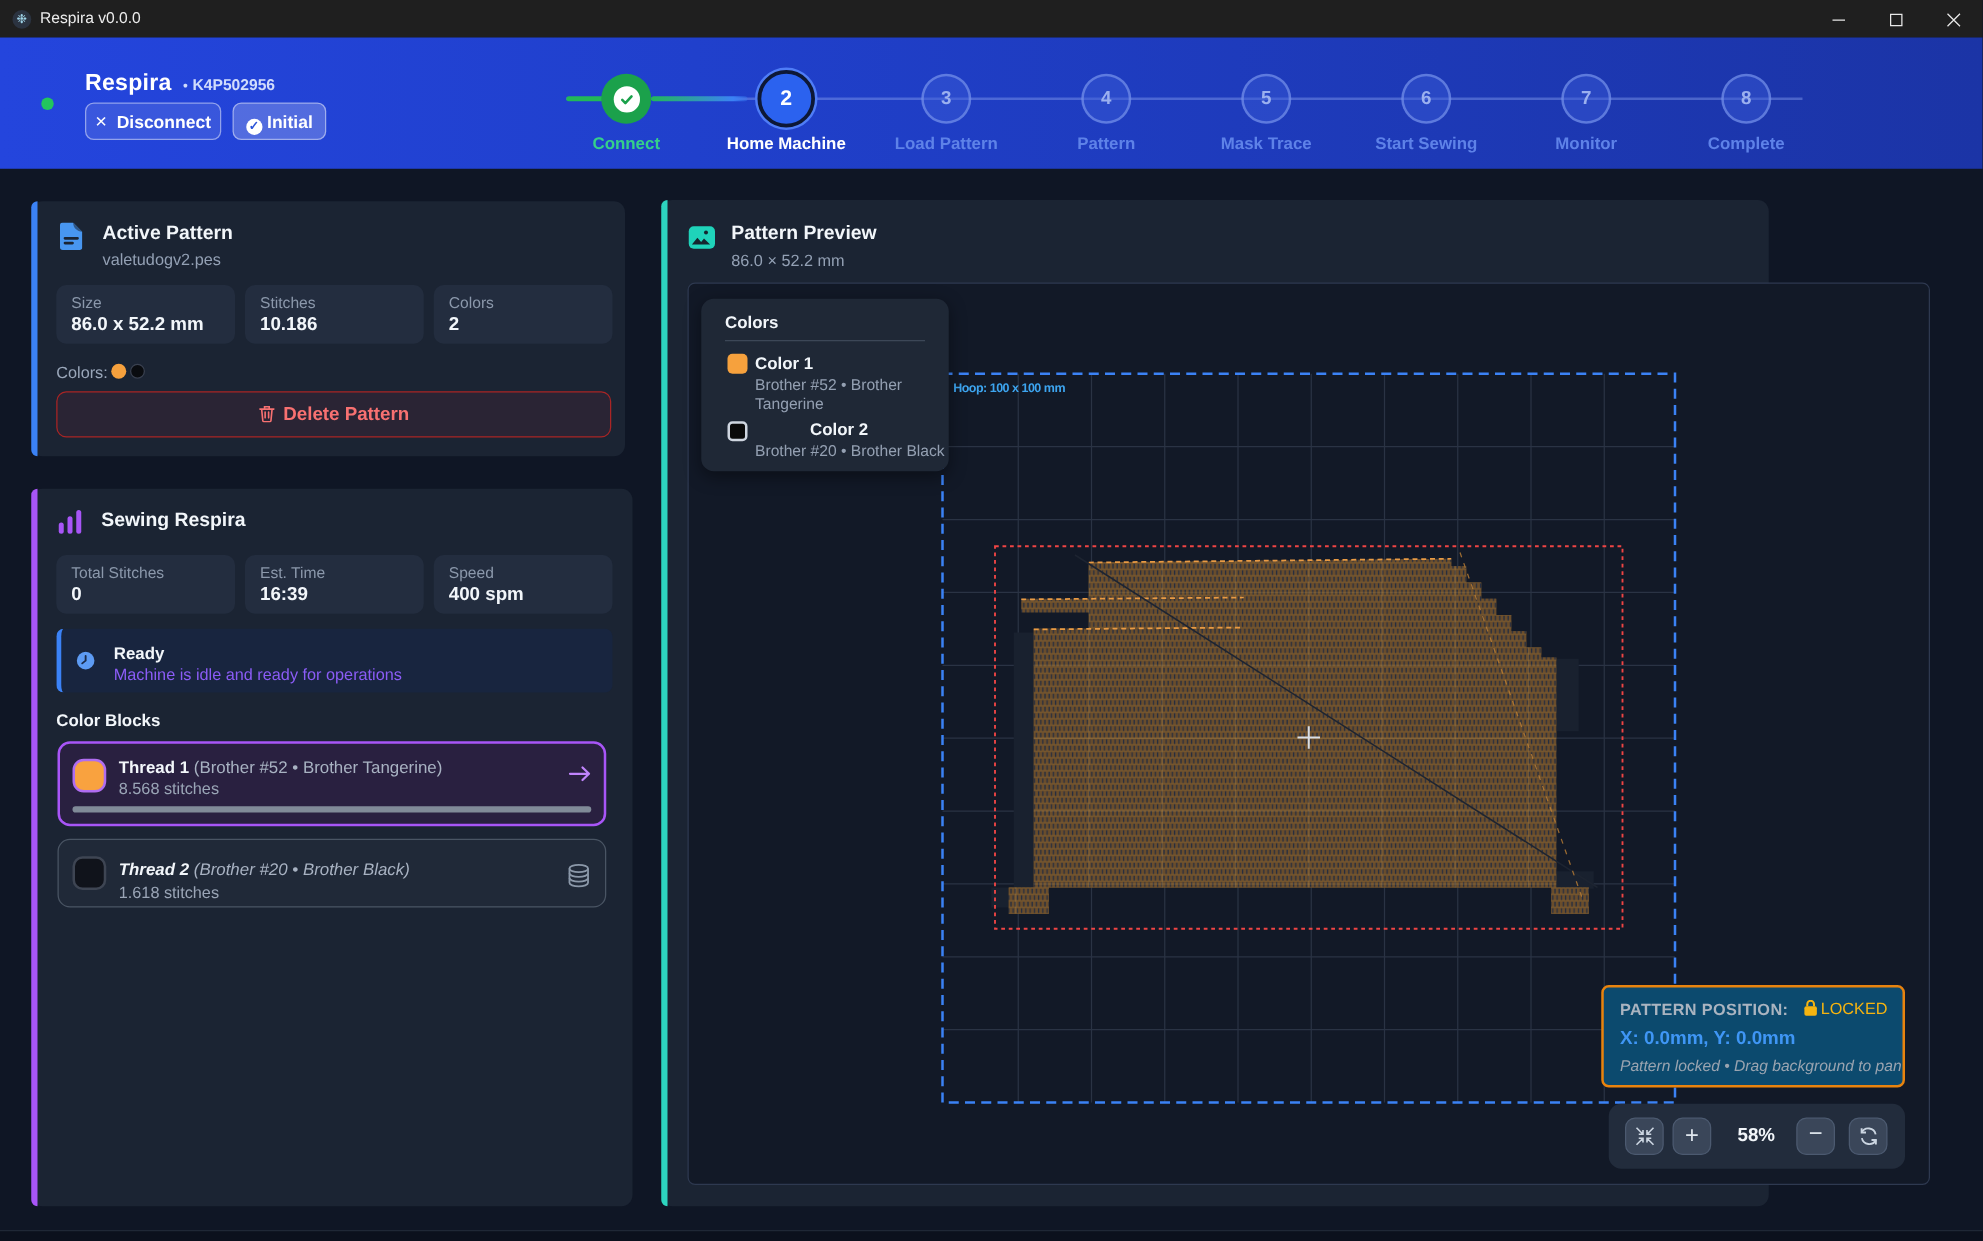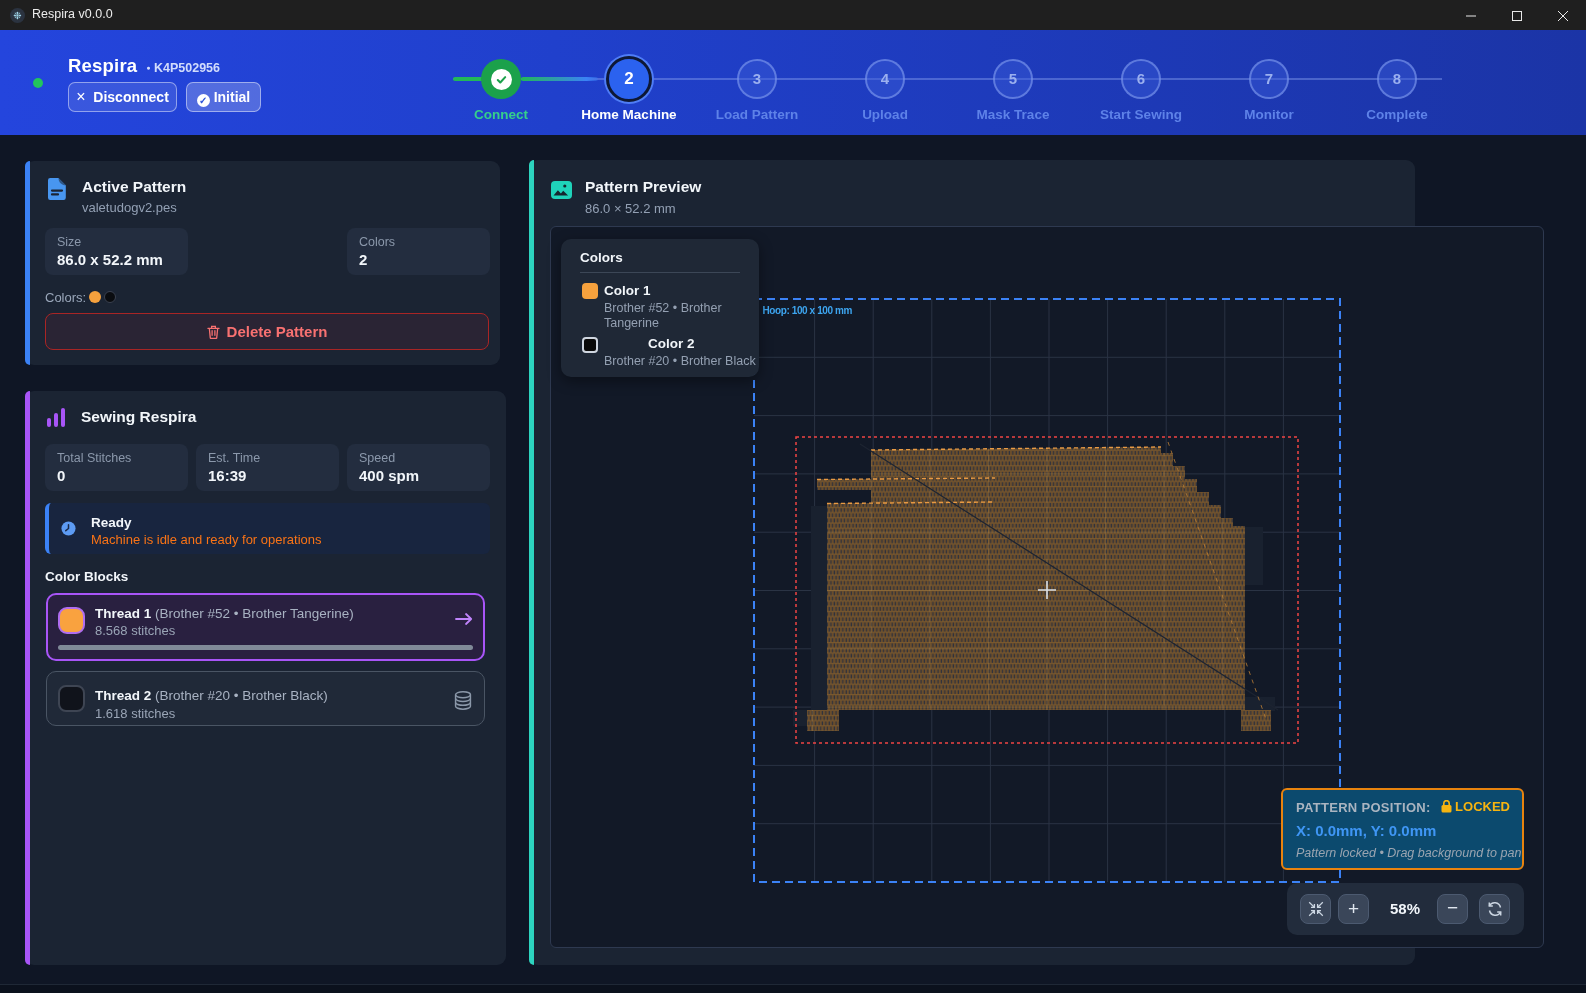--- a/index.html
+++ b/index.html
@@ -78,21 +78,21 @@
   </div>
   <div class="steplabel" style="left:431px; color:#35d08a;">Connect</div>
 
   <div class="stepc" style="left:606px; top:26px; width:46px; height:46px; background:#2b62ef; border:3.5px solid #0d1836;
        box-shadow:0 0 0 2px #4f7df7; color:#fff; font-size:17px; line-height:39px;">2</div>
   <div class="steplabel" style="left:559px; color:#ffffff;">Home Machine</div>
 
   <div class="stepc todo" style="left:737px;">3</div>
     <div class="steplabel" style="left:687px;">Load Pattern</div>
   <div class="stepc todo" style="left:865px;">4</div>
-    <div class="steplabel" style="left:815px;">Upload</div>
+    <div class="steplabel" style="left:815px;">Pattern</div>
   <div class="stepc todo" style="left:993px;">5</div>
     <div class="steplabel" style="left:943px;">Mask Trace</div>
   <div class="stepc todo" style="left:1121px;">6</div>
     <div class="steplabel" style="left:1071px;">Start Sewing</div>
   <div class="stepc todo" style="left:1249px;">7</div>
     <div class="steplabel" style="left:1199px;">Monitor</div>
   <div class="stepc todo" style="left:1377px;">8</div>
     <div class="steplabel" style="left:1327px;">Complete</div>
 </div>
 
@@ -102,20 +102,24 @@
     <path d="M2.2 0h8.3l7.3 7.3v12.5A2.2 2.2 0 0 1 15.6 22H2.2A2.2 2.2 0 0 1 0 19.8V2.2A2.2 2.2 0 0 1 2.2 0z" fill="#4896f0"></path>
     <path d="M10.5 0c0 4.2 3.1 7.3 7.3 7.3L10.5 0z" fill="#1b2433" opacity="0.55"></path>
     <path d="M4 12.6h10M4 16.4h6" stroke="#1b2433" stroke-width="2.2" stroke-linecap="round"></path>
   </svg>
   <div class="ctitle abs" style="left:57px; top:17px;">Active Pattern</div>
   <div class="csub abs" style="left:57px; top:39px;">valetudogv2.pes</div>
   <div class="statbox" style="left:20px; top:67px;">
       <div class="lab">Size</div>
       <div class="val">86.0 x 52.2 mm</div>
     </div>
+  <div class="statbox" style="left:171px; top:67px;">
+      <div class="lab">Stitches</div>
+      <div class="val">10.186</div>
+    </div>
   <div class="statbox" style="left:322px; top:67px;">
       <div class="lab">Colors</div>
       <div class="val">2</div>
     </div>
   <div class="abs" style="left:20px; top:129px; font-size:13px; color:#9aa7ba;">Colors:</div>
   <div class="abs" style="left:64px; top:130px; width:12px; height:12px; border-radius:50%; background:#f6a13d;"></div>
   <div class="abs" style="left:79px; top:130px; width:12px; height:12px; border-radius:50%; background:#0a0c10; border:1px solid #3a4150;"></div>
   <div class="abs" style="left:20px; top:152px; width:444px; height:37px; border:1px solid #a92525; border-radius:8px;
        background:rgba(150,40,62,0.13); text-align:center; line-height:35px; color:#f87171; font-size:15px; font-weight:bold;">
     <svg width="13" height="14" viewBox="0 0 14 15" style="vertical-align:-2px; margin-right:7px;">
@@ -144,35 +148,35 @@
       <div class="lab">Speed</div>
       <div class="val">400 spm</div>
     </div>
 
   <div class="abs" style="left:20px; top:112px; width:445px; height:51px; background:#18253f; border-left:4px solid #3b82f6; border-radius:6px;"></div>
   <svg class="abs" style="left:36px; top:130px;" width="15" height="15" viewBox="0 0 17 17">
     <circle cx="8.5" cy="8.5" r="8" fill="#5d9bf3"></circle>
     <path d="M8.5 4.2v4.3l-3.1 2.5" stroke="#1b2b4a" stroke-width="1.7" fill="none" stroke-linecap="round"></path>
   </svg>
   <div class="abs" style="left:66px; top:124px; font-size:13.5px; font-weight:bold; color:#f2f6fa;">Ready</div>
-  <div class="abs" style="left:66px; top:141px; font-size:13px; color:#f97316;">Machine is idle and ready for operations</div>
+  <div class="abs" style="left:66px; top:141px; font-size:13px; color:#8b5cf6;">Machine is idle and ready for operations</div>
   <div class="abs" style="left:20px; top:178px; font-size:13.5px; font-weight:bold; color:#f2f6fa;">Color Blocks</div>
 
   <div class="abs" style="left:21px; top:202px; width:439px; height:68px; background:#292040; border:2px solid #a855f7; border-radius:10px;"></div>
   <div class="abs" style="left:33px; top:216px; width:27px; height:27px; background:#f9a23f; border:2px solid #b06df0; border-radius:9px;"></div>
   <div class="abs" style="left:70px; top:215px; font-size:13.5px; color:#a8b2c2;"><b style="color:#f2f6fa;">Thread 1</b> (Brother #52 • Brother Tangerine)</div>
   <div class="abs" style="left:70px; top:232px; font-size:13px; color:#9aa5b6;">8.568 stitches</div>
   <svg class="abs" style="left:430px; top:221px;" width="18" height="14" viewBox="0 0 18 14">
       <path d="M1 7h15M11 2l5.2 5L11 12" stroke="#c084fc" stroke-width="1.8" fill="none" stroke-linecap="round" stroke-linejoin="round"></path>
     </svg>
   <div class="abs" style="left:33px; top:254px; width:415px; height:5px; background:#808a98; border-radius:3px;"></div>
 
   <div class="abs" style="left:21px; top:280px; width:439px; height:55px; background:#202938; border:1.5px solid #4a5564; border-radius:10px;"></div>
   <div class="abs" style="left:33px; top:294px; width:27px; height:27px; background:#10131b; border:2px solid #3e4553; border-radius:8px;"></div>
-  <div class="abs" style="left:70px; top:297px; font-size:13.5px; color:#a8b2c2;"><b style="color:#f2f6fa;">Thread 2</b> (Brother #20 • Brother Black)</div>
+  <div class="abs" style="left:70px; top:297px; font-size:13.5px; color:#a8b2c2;font-style:italic;"><b style="color:#f2f6fa;">Thread 2</b> (Brother #20 • Brother Black)</div>
   <div class="abs" style="left:70px; top:315px; font-size:13px; color:#9aa5b6;">1.618 stitches</div>
   <svg class="abs" style="left:429px; top:299px;" width="18" height="21" viewBox="0 0 16 17">
     <ellipse cx="8" cy="3.4" rx="6.6" ry="2.6" fill="none" stroke="#8b98a9" stroke-width="1.3"></ellipse>
     <path d="M1.4 3.4v3.4c0 1.4 3 2.6 6.6 2.6s6.6-1.2 6.6-2.6V3.4" fill="none" stroke="#8b98a9" stroke-width="1.3"></path>
     <path d="M1.4 6.8v3.4c0 1.4 3 2.6 6.6 2.6s6.6-1.2 6.6-2.6V6.8" fill="none" stroke="#8b98a9" stroke-width="1.3"></path>
     <path d="M1.4 10.2v3.4c0 1.4 3 2.6 6.6 2.6s6.6-1.2 6.6-2.6v-3.4" fill="none" stroke="#8b98a9" stroke-width="1.3"></path>
   </svg>
 </div>
 
 <div class="card" style="left:529px; top:160px; width:886px; height:805px;">
@@ -254,21 +258,21 @@
     <div class="abs" style="left:21px; top:44px; width:16px; height:16px; background:#f6a13d; border-radius:4px;"></div>
     <div class="abs" style="left:43px; top:44px; font-size:13.5px; font-weight:bold; color:#f2f6fa;">Color 1</div>
     <div class="abs" style="left:43px; top:62px; width:142px; font-size:12.5px; color:#94a0b2; line-height:15px;">Brother #52 • Brother Tangerine</div>
     <div class="abs" style="left:21px; top:98px; width:16px; height:16px; background:#0a0a0a; border:2px solid #cfd6e0; border-radius:4px;"></div>
     <div class="abs" style="left:43px; top:97px; font-size:13.5px; font-weight:bold; color:#f2f6fa;margin-left:44px;">Color 2</div>
     <div class="abs" style="left:43px; top:115px; font-size:12.5px; color:#94a0b2; white-space:nowrap;">Brother #20 • Brother Black</div>
   </div>
 
   <div class="abs" style="left:752px; top:628px; width:243px; height:82px; background:#0c4a6e; border:2px solid #e8830e; border-radius:6px;">
     <div class="abs" style="left:13px; top:10px; font-size:13px; font-weight:bold; color:#aab4c0; letter-spacing:0.3px;">PATTERN POSITION:</div>
-    <div class="abs" style="right:12px; top:9px; font-size:13px; font-weight:bold; color:#f6b410;">
+    <div class="abs" style="right:12px; top:9px; font-size:13px; font-weight:normal; color:#f6b410;">
       <svg width="11" height="13" viewBox="0 0 11 13" style="vertical-align:-2px; margin-right:3px;">
           <rect x="0.5" y="5" width="10" height="7.5" rx="1.5" fill="#f6b410"></rect>
           <path d="M2.8 5V3.3a2.7 2.7 0 0 1 5.4 0V5" stroke="#f6b410" stroke-width="1.6" fill="none"></path>
         </svg>LOCKED</div>
     <div class="abs" style="left:13px; top:32px; font-size:15px; font-weight:bold; color:#3f96f5;">X: 0.0mm, Y: 0.0mm</div>
     <div class="abs" style="left:13px; top:56px; font-size:12.5px; font-style:italic; color:#9aa4b0;">Pattern locked • Drag background to pan</div>
   </div>
 
   <div class="abs" style="left:758px; top:723px; width:237px; height:52px; background:#222c3c; border-radius:10px;"></div>
   <div class="abs" style="left:771px; top:734px; width:31px; height:30px; background:#3a4659; border:1px solid #4c5a70; border-radius:8px;">

